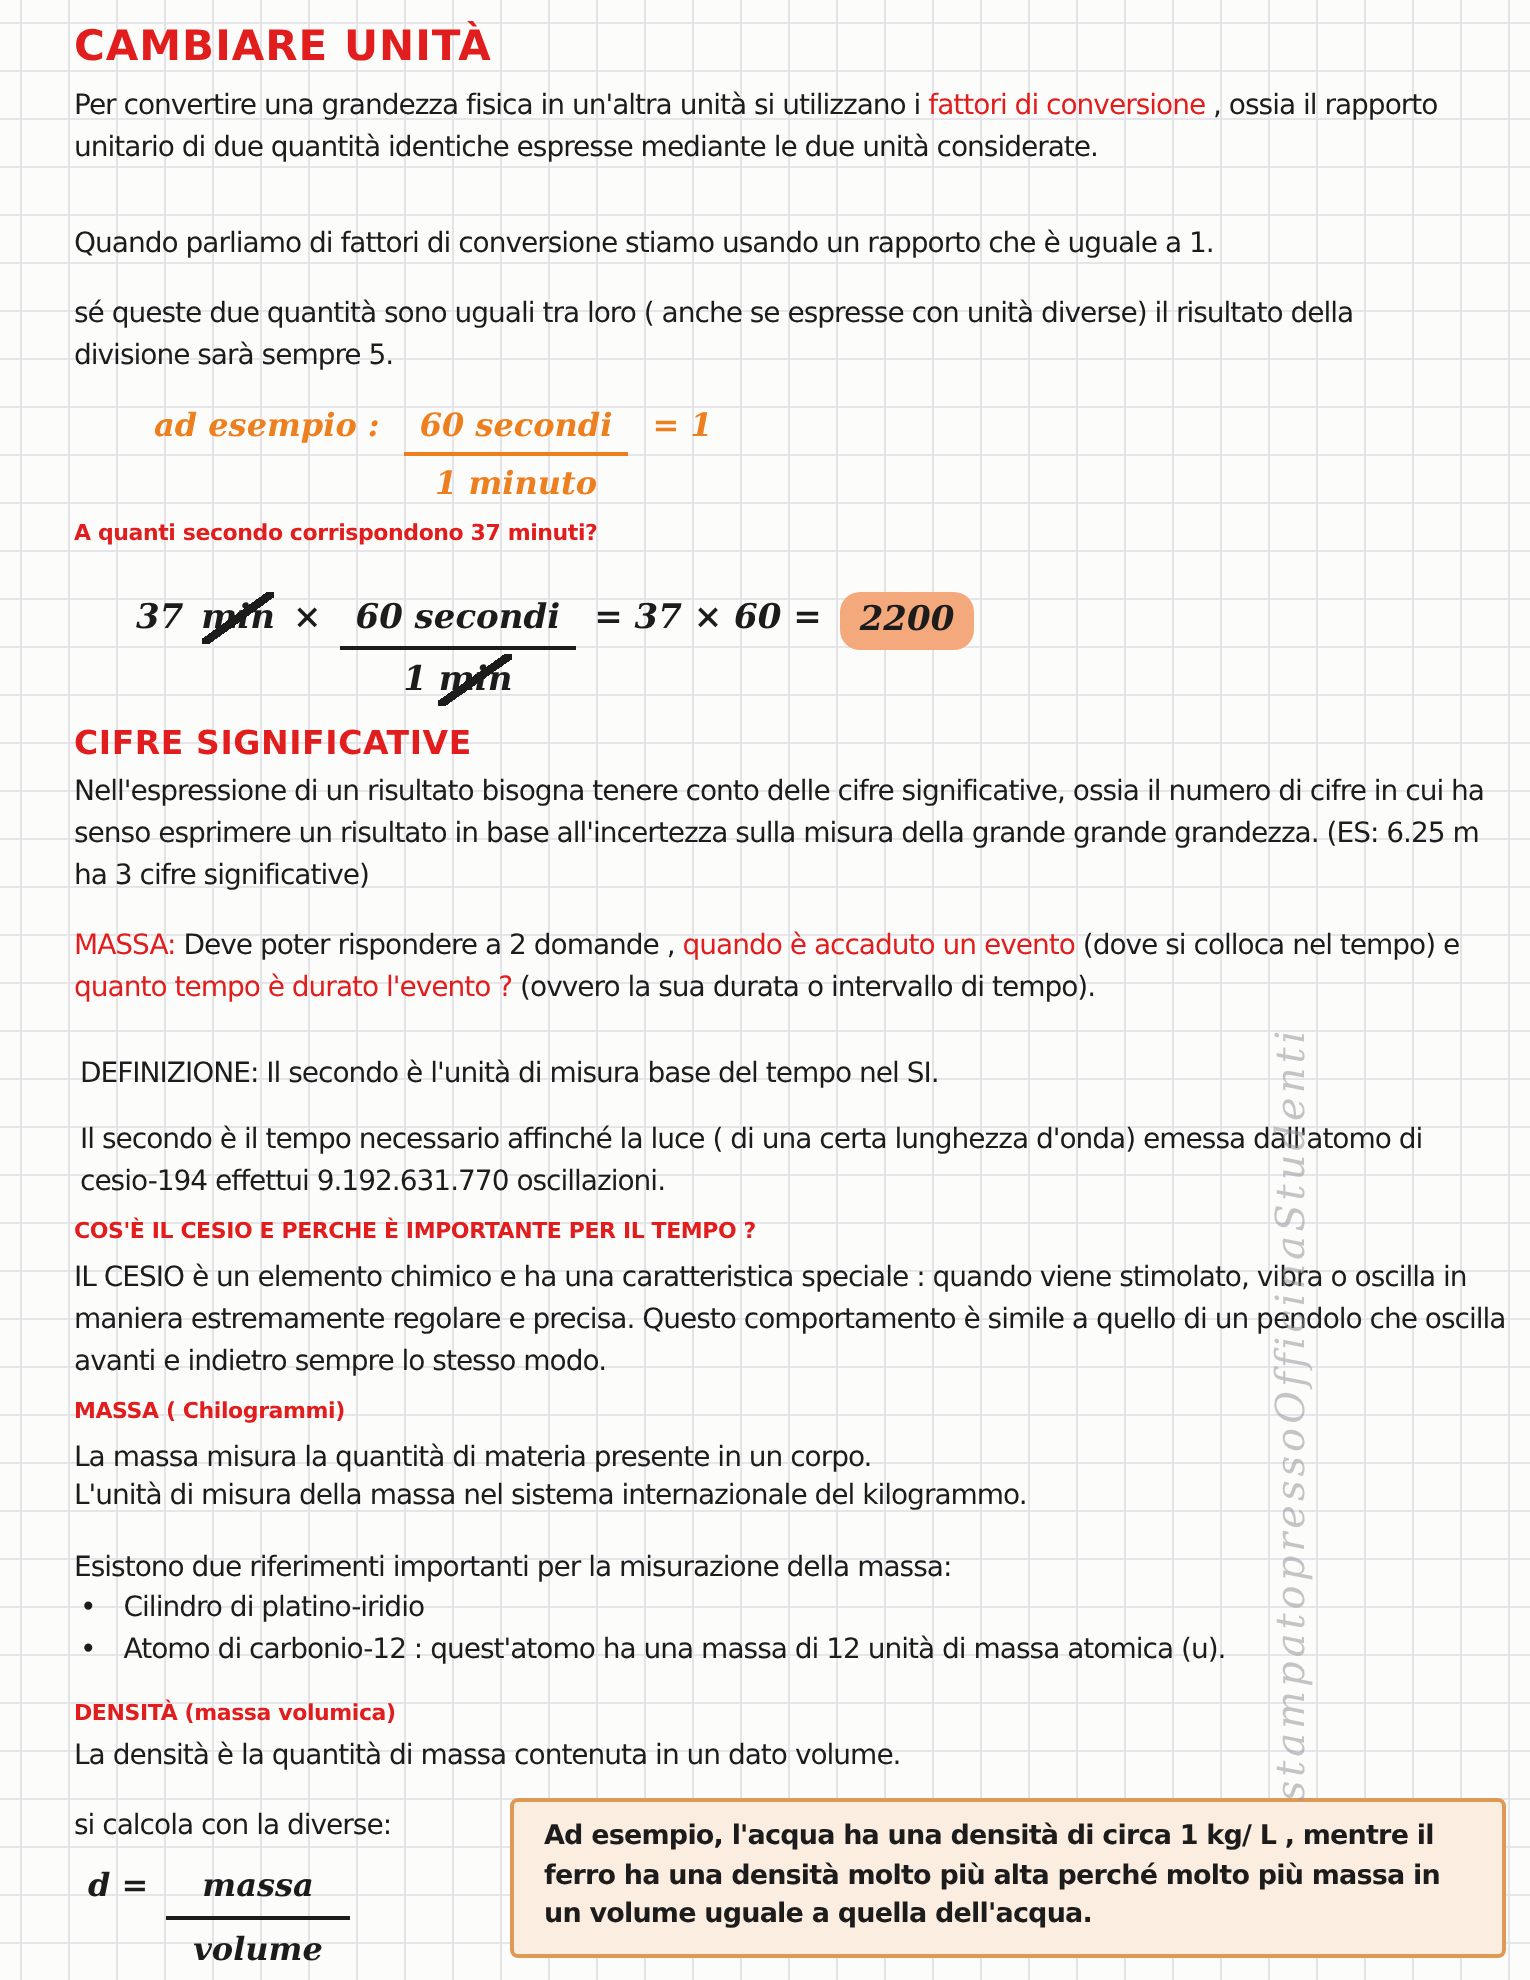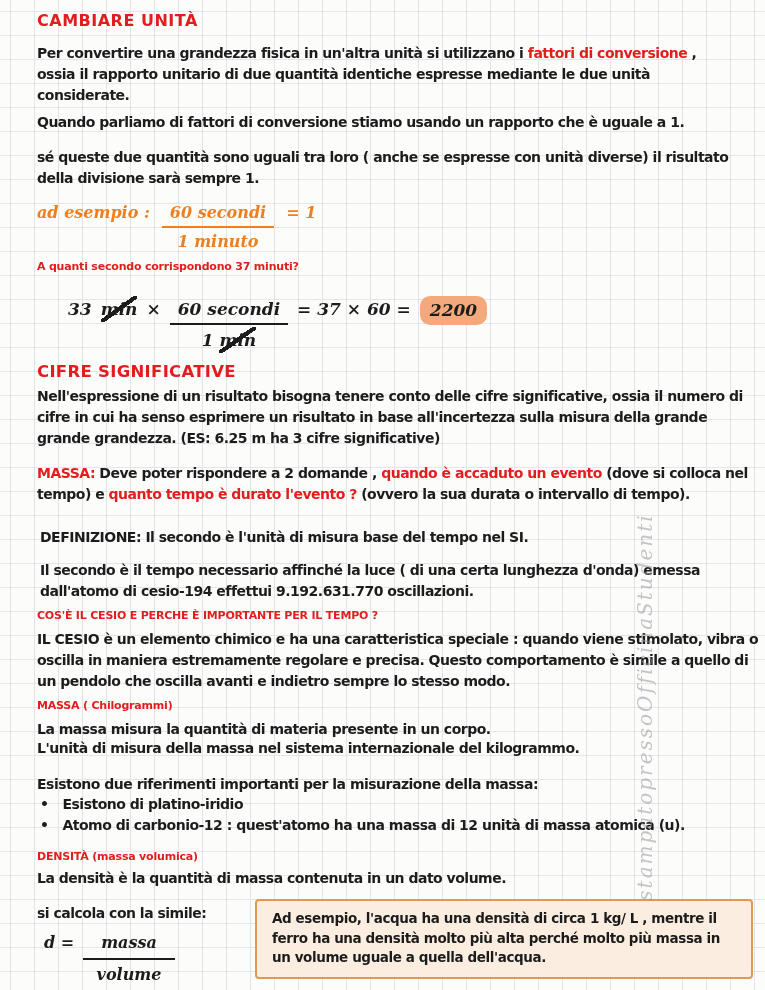--- a/index.html
+++ b/index.html
@@ -12,30 +12,30 @@
     color:#1c1c1c;
     background-color:#fcfcfb;
     background-image:
       linear-gradient(to right, #e4e4e8 1px, transparent 1px),
       linear-gradient(to bottom, #e6e6ea 1px, transparent 1px);
     background-size:24px 24px;
     background-position:10px 11px;
   }
   .blk { position:absolute; }
   .body {
-    font-size:14px; line-height:21px; font-weight:700; letter-spacing:-0.5px;
+    font-size:14px; line-height:21px; font-weight:400; letter-spacing:-0.5px;
   }
   .red { color:#e11d1d; }
-  .h1 { font-size:16px; font-weight:700; letter-spacing:0.5px; }
+  .h1 { font-size:21px; font-weight:700; letter-spacing:0.5px; }
   .h2 { font-size:16.5px; font-weight:700; letter-spacing:0.3px; }
   .h3 { font-size:11px; font-weight:700; letter-spacing:-0.2px; }
   .hand {
     font-family:"DejaVu Serif", serif; font-style:italic; font-weight:700;
   }
-  .orange { color:#ee7f1f; }
+  .orange { color:#ee7f1f;margin-left:40px; }
   .exrow { display:flex; align-items:flex-start; gap:12px; font-size:16px; line-height:24px; }
   .calcrow { display:flex; align-items:flex-start; gap:9px; font-size:17px; line-height:26px; }
   .frac { display:inline-flex; flex-direction:column; align-items:center; text-align:center; }
   .frac .num { border-bottom:2.5px solid currentColor; padding:0 8px 1px; }
   .frac .den { padding-top:2px; }
   .wide .num { padding:0 18px 2px;text-align:center; }
   .struck {
     display:inline-block;
     background:linear-gradient(to bottom right, transparent 45%, currentColor 45%, currentColor 55%, transparent 55%);
     text-align:center;
@@ -62,35 +62,35 @@
 <body>
 
 <div class="page">
 
   <div class="blk h1 red" style="left:37px; top:11px;">CAMBIARE UNITÀ</div>
 
   <p class="blk body" style="left:37px; top:43px; width:700px;"><span>Per convertire una grandezza fisica in un'altra unità si utilizzano i </span><span class="red">fattori di conversione</span><span> , ossia il rapporto unitario di due quantità identiche espresse mediante le due unità considerate.</span></p>
 
   <p class="blk body" style="left:37px; top:112px; width:722px;">Quando parliamo di fattori  di conversione stiamo usando un rapporto che è uguale a 1.</p>
 
-  <p class="blk body" style="left:37px; top:147px; width:700px;">sé queste due quantità  sono uguali tra loro ( anche se espresse con unità diverse) il risultato della divisione sarà sempre 1.</p>
+  <p class="blk body" style="left:37px; top:147px; width:700px;">sé queste due quantità  sono uguali tra loro ( anche se espresse con unità diverse) il risultato della divisione sarà sempre 5.</p>
 
   <div class="blk exrow hand orange" style="left:37px; top:201px;">
     <span>ad esempio :</span>
     <span class="frac">
       <span class="num">60 secondi</span>
       <span class="den">1 minuto</span>
     </span>
     <span>= 1</span>
   </div>
 
   <div class="blk h3 red" style="left:37px; top:260px;">A quanti secondo corrispondono 37 minuti?</div>
 
   <div class="blk calcrow hand" style="left:68px; top:296px;">
-    <span>33</span>
+    <span>37</span>
     <span class="struck">min</span>
     <span>×</span>
     <span class="frac">
       <span class="num">60 secondi</span>
       <span class="den"><span>1</span>&nbsp;<span class="struck">min</span></span>
     </span>
     <span>= 37 × 60 =</span>
     <span class="hl">2200</span>
   </div>
 
@@ -112,33 +112,33 @@
 
   <p class="blk body" style="left:37px; top:719px; width:710px;">La massa misura la quantità di materia presente in un corpo.</p>
 
   <p class="blk body" style="left:37px; top:738px; width:710px;">L'unità di misura della massa nel sistema internazionale del kilogrammo.</p>
 
   <p class="blk body" style="left:37px; top:774px; width:710px;">Esistono due riferimenti importanti per la misurazione della massa:</p>
 
   <div class="blk body" style="left:40px; top:794px; width:715px;">
     <div class="bul-row">
       <span class="bul">•</span>
-      <span>Esistono di platino-iridio</span>
+      <span>Cilindro di platino-iridio</span>
     </div>
     <div class="bul-row">
       <span class="bul">•</span>
       <span>Atomo di carbonio-12 : quest'atomo ha una massa di 12 unità di massa atomica (u).</span>
     </div>
   </div>
 
   <div class="blk h3 red" style="left:37px; top:850px;">DENSITÀ (massa volumica)</div>
 
   <p class="blk body" style="left:37px; top:868px; width:710px;">La densità è la quantità di massa contenuta in un dato volume.</p>
 
-  <p class="blk body" style="left:37px; top:903px; width:230px;">si calcola con la simile:</p>
+  <p class="blk body" style="left:37px; top:903px; width:230px;">si calcola con la diverse:</p>
 
   <div class="blk calcrow hand" style="left:44px; top:930px; font-size:16px;">
     <span>d =</span>
     <span class="frac wide">
       <span class="num">massa</span>
       <span class="den">volume</span>
     </span>
   </div>
 
   <div class="example-box">

